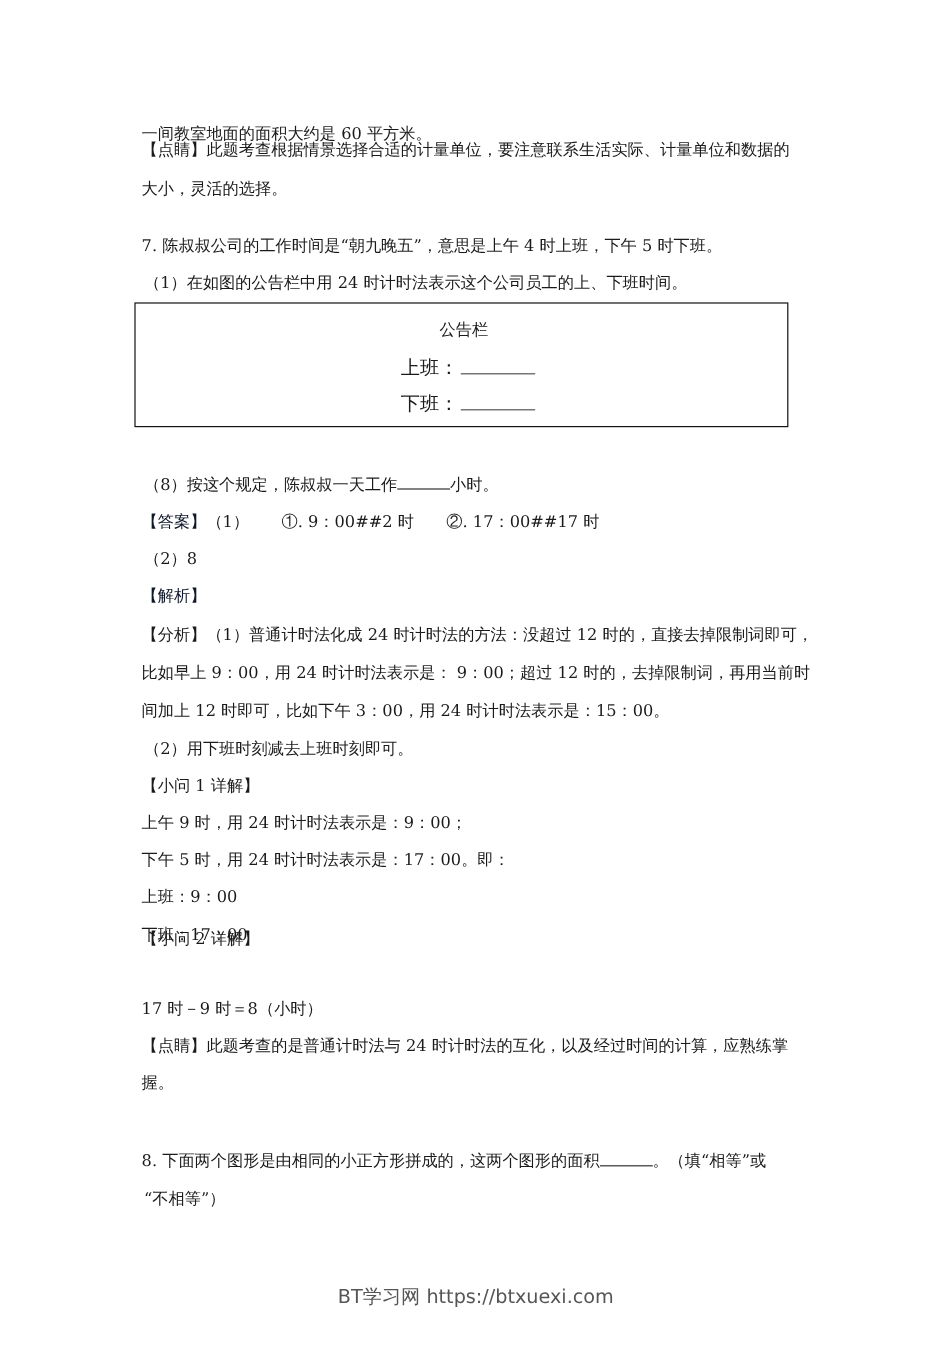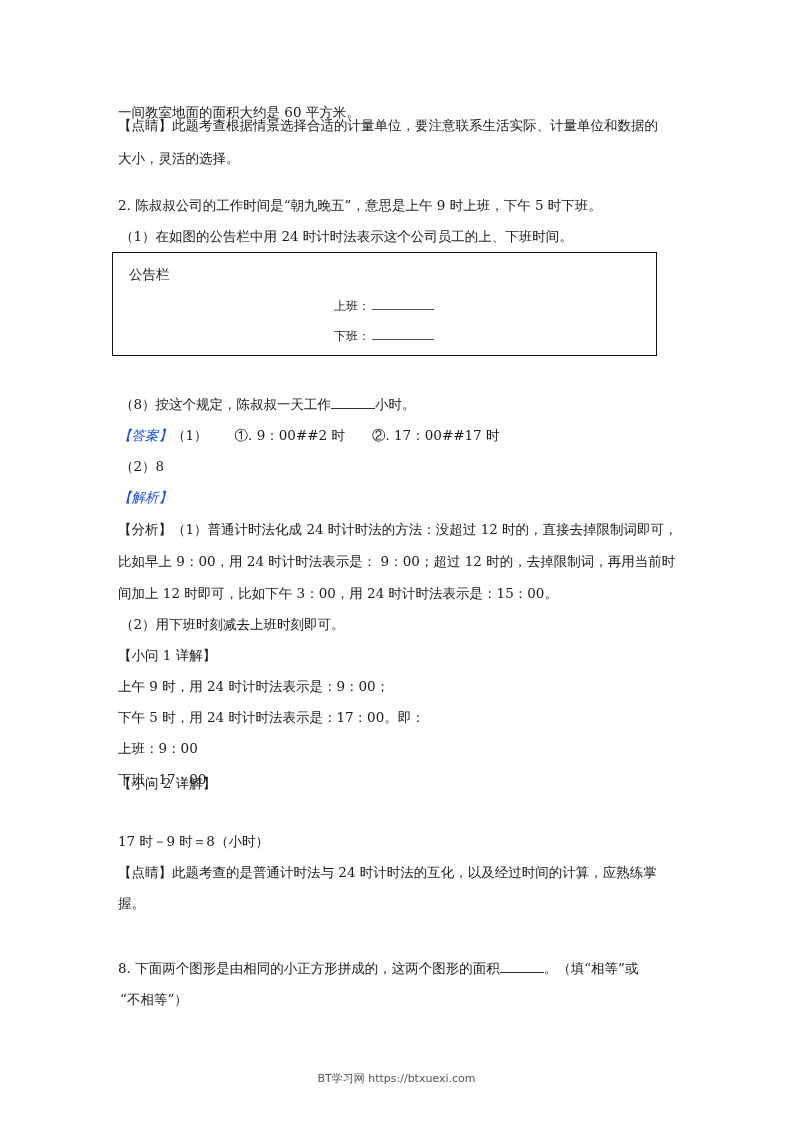--- a/index.html
+++ b/index.html
@@ -6,45 +6,45 @@
   body {
     width: 793px; height: 1122px; position: relative; overflow: hidden;
     font-family: "DejaVu Serif", "Liberation Serif", serif;
     color: #1a1a1a;
   }
   .line {
     position: absolute; left: 118px;
     font-size: 13.5px; line-height: 18px; white-space: nowrap;
   }
   .indent { left: 120px; }
-  .blue { color: #1d4ed8; font-style: italic; }
+  .blue { color: #0f172a; }
   .blank {
     display: inline-block; border-bottom: 1px solid #333;
     height: 12px; vertical-align: baseline;
   }
   .box {
     position: absolute; left: 112px; top: 252px; width: 545px; height: 104px;
     border: 1.5px solid #111; box-sizing: border-box;
   }
-  .box-title { position: absolute; left: 16px; right: 0; top: 13px; text-align: left; font-size: 13.5px; }
-  .box-row { position: absolute; left: 221px; font-size: 12px; white-space: nowrap; font-family: Liberation Serif, serif; }
+  .box-title { position: absolute; left: 4px; right: 0; top: 13px; text-align: center; font-size: 13.5px; }
+  .box-row { position: absolute; left: 221px; font-size: 16px; white-space: nowrap; font-family: Liberation Serif, serif; }
   .box-row .blank { width: 62px; margin-left: 2px; border-bottom-color: #555; }
   .footer {
     position: absolute; left: 0; right: 0; top: 1071px; text-align: center;
-    font-family: "DejaVu Sans", "Liberation Sans", sans-serif; font-size: 11px; color: #555;
+    font-family: "DejaVu Sans", "Liberation Sans", sans-serif; font-size: 16px; color: #555;
   }
 </style>
 </head>
 <body>
 
 <div>
   <div class="line" style="top:103px">一间教室地面的面积大约是 60 平方米。</div>
   <div class="line" style="top:116px">【点睛】此题考查根据情景选择合适的计量单位，要注意联系生活实际、计量单位和数据的</div>
   <div class="line" style="top:149px">大小，灵活的选择。</div>
-  <div class="line" style="top:196px">2. 陈叔叔公司的工作时间是“朝九晚五”，意思是上午 9 时上班，下午 5 时下班。</div>
+  <div class="line" style="top:196px">7. 陈叔叔公司的工作时间是“朝九晚五”，意思是上午 4 时上班，下午 5 时下班。</div>
   <div class="line indent" style="top:227px">（1）在如图的公告栏中用 24 时计时法表示这个公司员工的上、下班时间。</div>
 
   <div class="box">
     <div class="box-title">公告栏</div>
     <div class="box-row" style="top:44px">
       <span>上班：</span><span class="blank"></span>
     </div>
     <div class="box-row" style="top:74px">
       <span>下班：</span><span class="blank"></span>
     </div>

